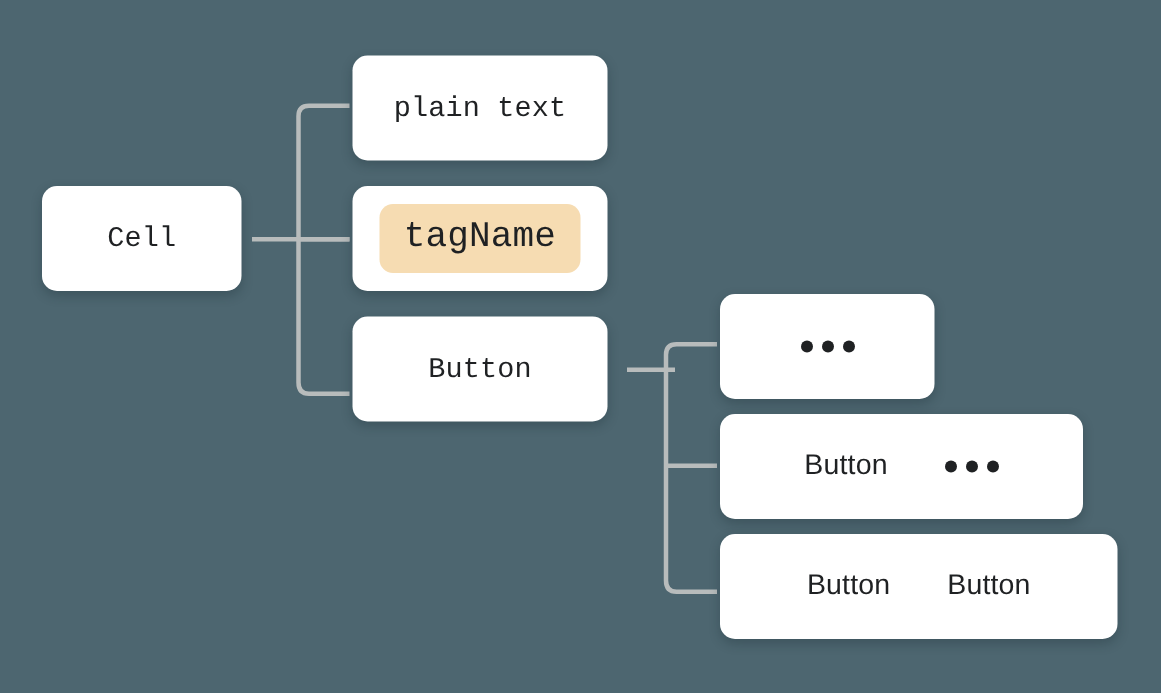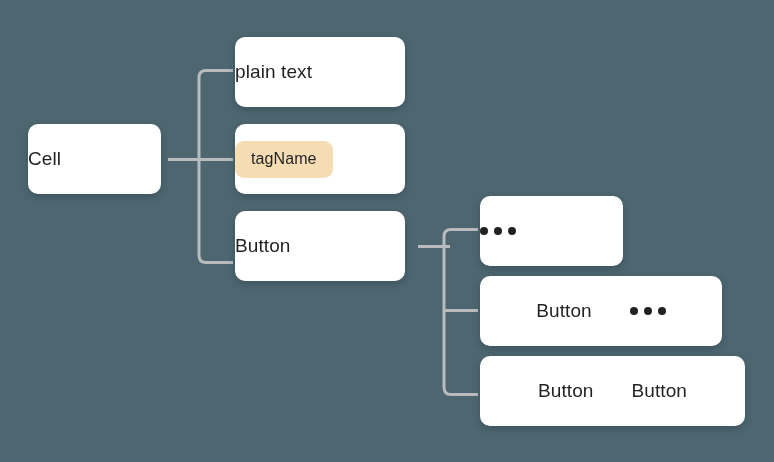--- a/index.html
+++ b/index.html
@@ -29,34 +29,35 @@
     align-items: center;
     box-sizing: border-box;
   }
   .node-label {
     font-size: 19px;
     color: #1f2123;
     letter-spacing: 0.1px;
     white-space: nowrap;
   }
   .node.center {
-    justify-content: flex-start;
+    justify-content: center;
+    font-family: Liberation Mono, monospace;
   }
 
   
   .pill {
     background: #f6dcb2;
     border-radius: 9px;
     padding: 9px 16px 10px 16px;
     display: inline-flex;
     align-items: center;
     justify-content: center;
   }
   .pill .node-label {
-    font-size: 16px;
+    font-size: 24px;
     color: #1f2123;
   }
 
   
   #node-cell      { left: 28px;  top: 124px; width: 133px; height: 70px; }
   #node-plaintext { left: 235px; top: 37px;  width: 170px; height: 70px; }
   #node-tagname   { left: 235px; top: 124px; width: 170px; height: 70px; }
   #node-button    { left: 235px; top: 211px; width: 170px; height: 70px; }
   #node-ellipsis  { left: 480px; top: 196px; width: 143px; height: 70px; }
   #node-button-ellipsis { left: 480px; top: 276px; width: 242px; height: 70px; }

